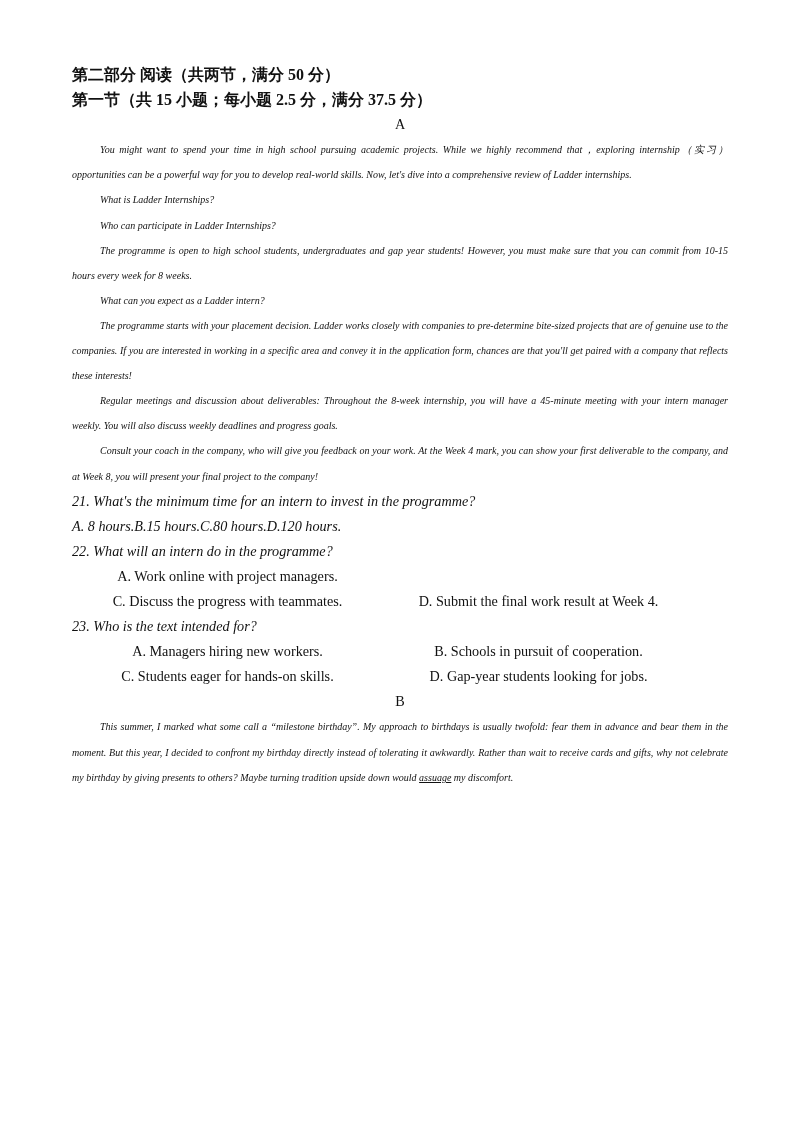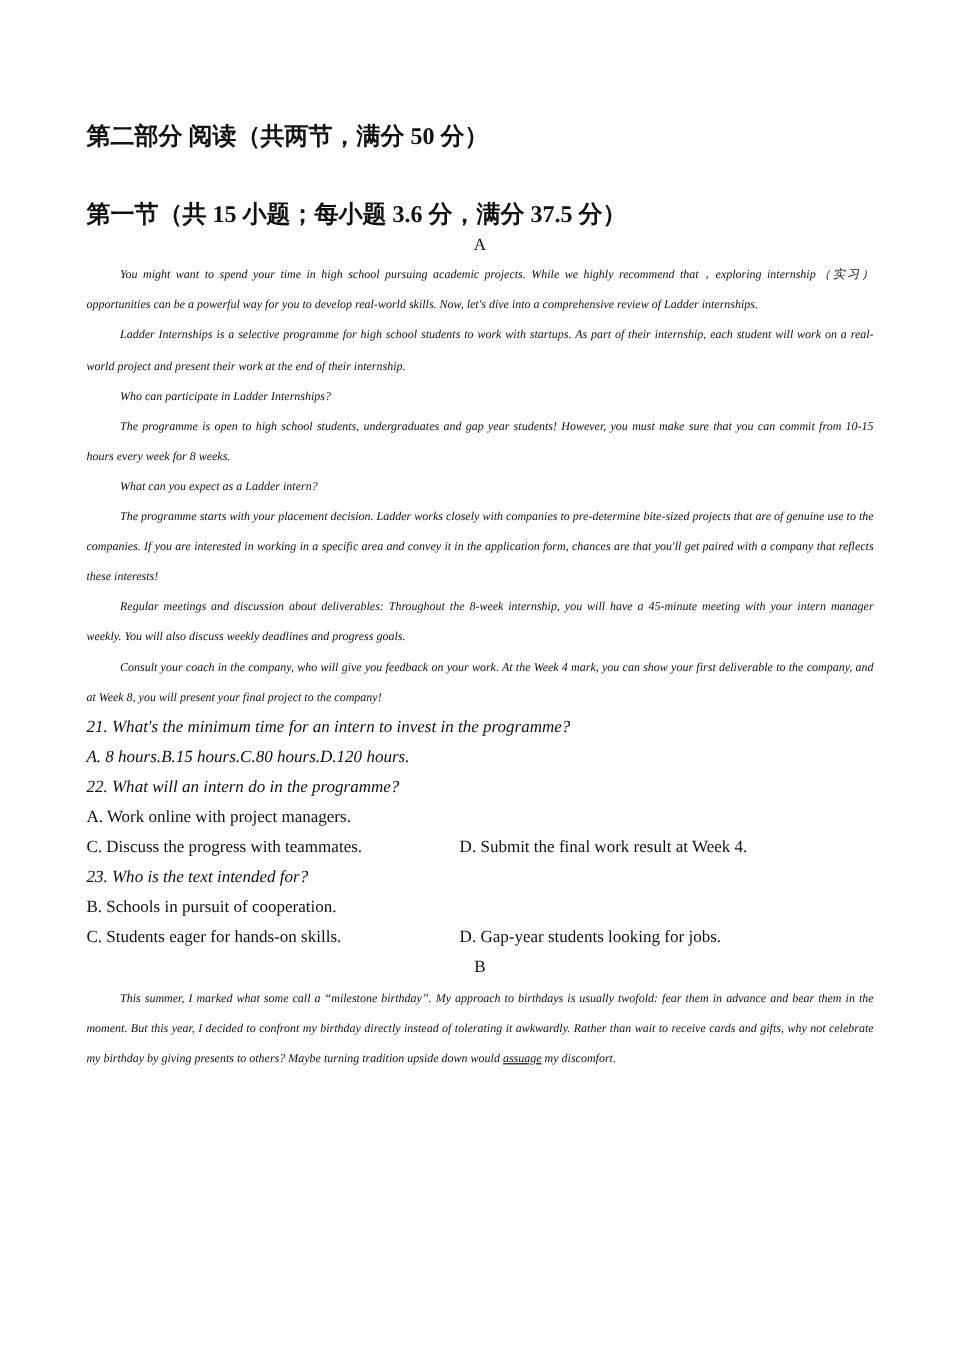--- a/index.html
+++ b/index.html
@@ -5,39 +5,39 @@
   html, body { margin: 0; padding: 0; background: #ffffff; }
   body {
     width: 800px; height: 1131px; position: relative; overflow: hidden;
     font-family: "Liberation Serif", "DejaVu Serif", serif;
     color: #111111;
   }
   .page { position: absolute; left: 72px; top: 62px; width: 656px; }
   .line {
     font-size: 14.2px; line-height: 25.1px; height: 25.1px; white-space: nowrap;
   }
-  .head { font-weight: bold; font-size: 20px; margin-top: 40px; }
+  .head { font-weight: bold; font-size: 16px; }
   .para { font-size: 10px; line-height: 25.1px; text-align: justify; text-indent: 28px; font-style: italic; }
   .q { font-size: 14.2px; line-height: 25.1px; font-style: italic; }
   .opts-row { display: flex; font-size: 14.2px; line-height: 25.1px; }
-  .opts-row .col { width: 311px; }
+  .opts-row .col { width: 311px; text-align: center; }
   .u { text-decoration: underline; }
   .sec-label { font-size: 14.2px; line-height: 25.1px; text-align: center; }
 </style>
 </head>
 <body>
 
 <div class="page">
   <div class="line head">第二部分  阅读（共两节，满分 50 分）</div>
-  <div class="line head">第一节（共 15 小题；每小题 3.6 分，满分 37.5 分）</div>
+  <div class="line head">第一节（共 15 小题；每小题 2.5 分，满分 37.5 分）</div>
 
   <div class="sec-label">A</div>
 
   <div class="para">You might want to spend your time in high school pursuing academic projects. While we highly recommend that，exploring internship（实习）opportunities can be a powerful way for you to develop real-world skills. Now, let's dive into a comprehensive review of Ladder internships.</div>
-  <div class="para">Ladder Internships is a selective programme for high school students to work with startups. As part of their internship, each student will work on a real-world project and present their work at the end of their internship.</div>
+  <div class="para">What is Ladder Internships?</div>
   <div class="para">Who can participate in Ladder Internships?</div>
   <div class="para">The programme is open to high school students, undergraduates and gap year students! However, you must make sure that you can commit from 10-15 hours every week for 8 weeks.</div>
   <div class="para">What can you expect as a Ladder intern?</div>
   <div class="para">The programme starts with your placement decision. Ladder works closely with companies to pre-determine bite-sized projects that are of genuine use to the companies. If you are interested in working in a specific area and convey it in the application form, chances are that you'll get paired with a company that reflects these interests!</div>
   <div class="para">Regular meetings and discussion about deliverables: Throughout the 8-week internship, you will have a 45-minute meeting with your intern manager weekly. You will also discuss weekly deadlines and progress goals.</div>
   <div class="para">Consult your coach in the company, who will give you feedback on your work. At the Week 4 mark, you can show your first deliverable to the company, and at Week 8, you will present your final project to the company!</div>
 
   <div class="q">21. What's the minimum time for an intern to invest in the programme?</div>
   <div class="q">A. 8 hours.B.15 hours.C.80 hours.D.120 hours.</div>
 
@@ -45,20 +45,21 @@
   <div class="opts-row">
     <div class="col">A. Work online with project managers.</div>
   </div>
   <div class="opts-row">
     <div class="col">C. Discuss the progress with teammates.</div>
     <div class="col">D. Submit the final work result at Week 4.</div>
   </div>
 
   <div class="q">23. Who is the text intended for?</div>
   <div class="opts-row">
+    <div class="col">A. Managers hiring new workers.</div>
     <div class="col">B. Schools in pursuit of cooperation.</div>
   </div>
   <div class="opts-row">
     <div class="col">C. Students eager for hands-on skills.</div>
     <div class="col">D. Gap-year students looking for jobs.</div>
   </div>
 
   <div class="sec-label">B</div>
 
   <div class="para"><span>This summer, I marked what some call a “milestone birthday”. My approach to birthdays is usually twofold: fear them in advance and bear them in the moment. But this year, I decided to confront my birthday directly instead of tolerating it awkwardly. Rather than wait to receive cards and gifts, why not celebrate my birthday by giving presents to others? Maybe turning tradition upside down would </span><span class="u">assuage</span><span> my discomfort.</span></div>

